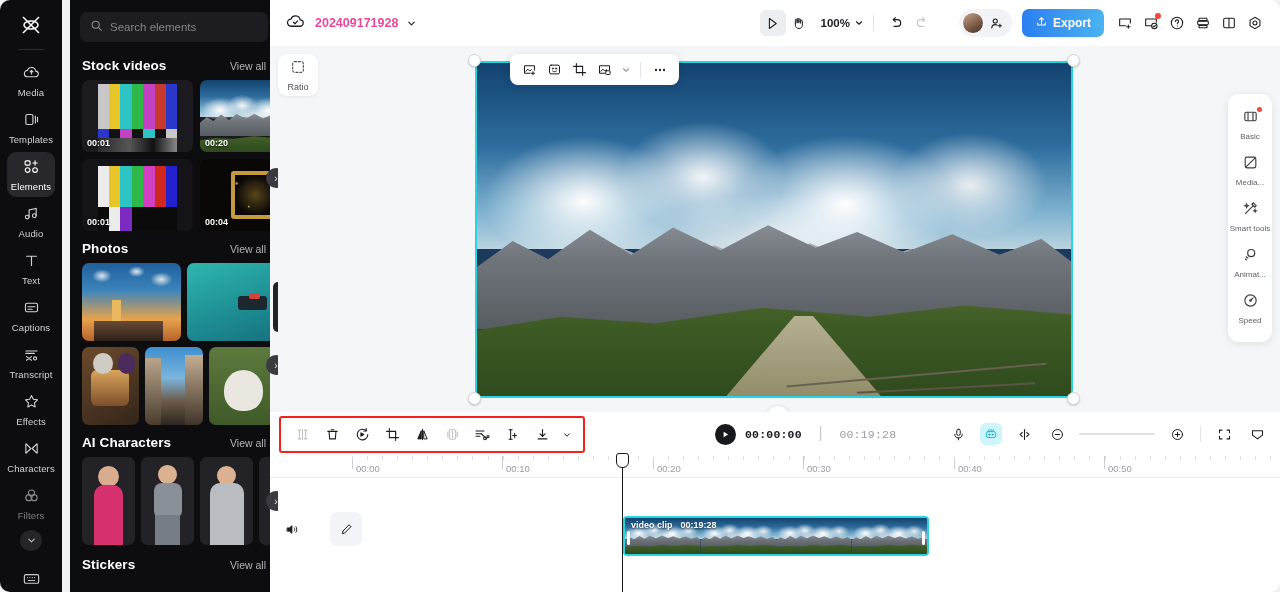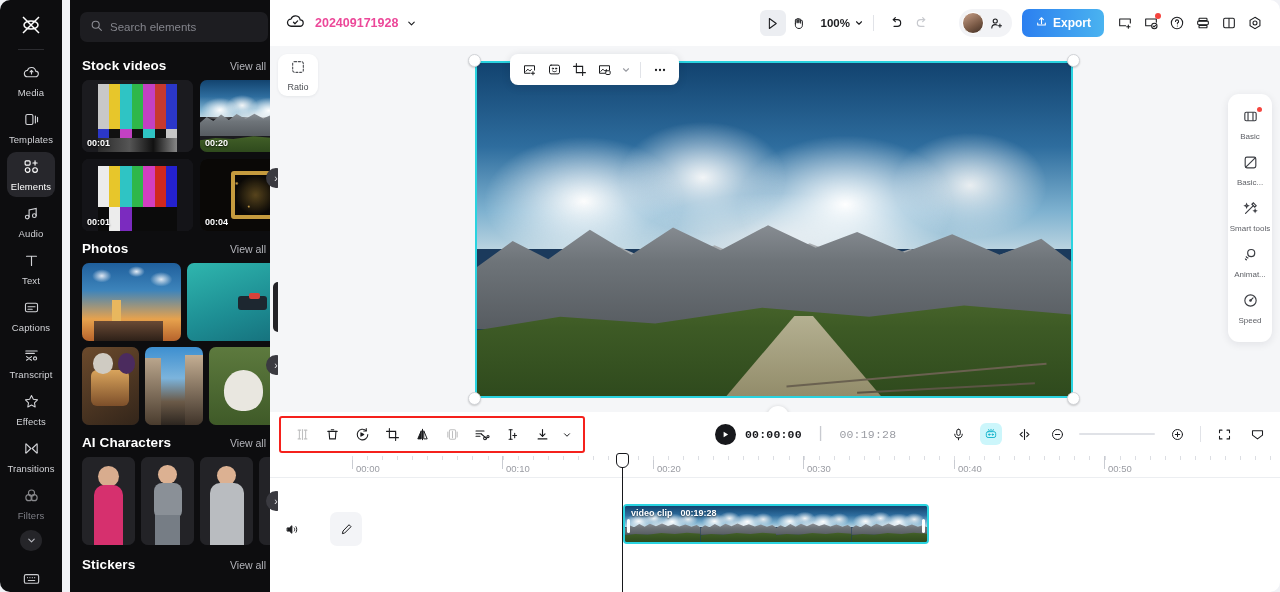--- a/index.html
+++ b/index.html
@@ -192,21 +192,21 @@
   .tick.major { height: 13px; background:#c9ccd2;}
   .tick.minor { height: 4px; }
   .tick-lbl { position:absolute; top:7px; font-size: 9.5px; color:#9a9ca3; }
   #playhead { position:absolute; left: 352px; top: 0; width: 1px; height: 136px; background:#17181c; z-index: 18;}
   #playhead-knob {
     position:absolute; left: -6px; top: -3px; width: 13px; height: 15px;
     background:#fff; border: 1.6px solid #17181c; border-radius: 3px 3px 6px 6px;
   }
   .track-ctrl { position:absolute; display:flex; align-items:center; }
   #clip {
-    position:absolute; left: 353px; top: 48px; width: 306px; height: 40px;
+    position:absolute; left: 353px; top: 60px; width: 306px; height: 40px;
     border: 2px solid #2ad3e0; border-radius: 4px; overflow: hidden; background:#1b3a5c;
     cursor:pointer;
   }
   .clip-label {
     position:absolute; left: 6px; top: 2px; color:#fff; font-size: 9px; font-weight:bold;
     text-shadow: 0 1px 2px rgba(0,0,0,.65); display:flex; gap: 8px; z-index: 4;
   }
   .clip-grip { position:absolute; top: 13px; width: 3px; height: 14px; border-radius:2px; background:#fff; z-index:5;}
   .mute-btn, .edit-btn { display:flex; align-items:center; justify-content:center; cursor:pointer; }
   .edit-btn { width: 32px; height: 34px; border-radius: 7px; background:#f3f4f7; }
@@ -329,21 +329,21 @@
       </span>
       <span class="lbl">Effects</span>
     </div>
 
     <div class="rail-item">
       <span>
         <svg width="17" height="17" viewBox="0 0 24 24" fill="none" stroke="#d2d3d7" stroke-width="1.6" stroke-linejoin="round">
             <path d="M4 5v14M20 5v14M4 5l7 7-7 7M20 5l-7 7 7 7"></path>
           </svg>
       </span>
-      <span class="lbl">Transitions</span>
+      <span class="lbl">Characters</span>
     </div>
 
     <div class="rail-item dim">
       <span>
         <svg width="17" height="17" viewBox="0 0 24 24" fill="none" stroke="#d2d3d7" stroke-width="1.6">
             <circle cx="12" cy="8.5" r="4.3"></circle>
             <circle cx="8.3" cy="15" r="4.3"></circle>
             <circle cx="15.7" cy="15" r="4.3"></circle>
           </svg>
       </span>
@@ -741,21 +741,21 @@
         </span>
         <span class="lbl">Basic</span>
       </div>
       <div class="rp-item">
         <span>
           <svg width="17" height="17" viewBox="0 0 24 24" fill="none" stroke="#3a3c42" stroke-width="1.6">
               <rect x="4.5" y="4.5" width="15" height="15" rx="2.4"></rect>
               <path d="M5 19L19 5"></path>
             </svg>
         </span>
-        <span class="lbl">Basic...</span>
+        <span class="lbl">Media...</span>
       </div>
       <div class="rp-item">
         <span>
           <svg width="17" height="17" viewBox="0 0 24 24" fill="none" stroke="#3a3c42" stroke-width="1.6" stroke-linecap="round">
               <path d="M5 19L16 8"></path>
               <path d="M14 6l2-2 4 4-2 2z"></path>
               <path d="M6.5 5.5l.8 1.8 1.8.8-1.8.8-.8 1.8-.8-1.8-1.8-.8 1.8-.8z"></path>
               <path d="M18.5 13.5l.5 1.2 1.2.5-1.2.5-.5 1.2-.5-1.2-1.2-.5 1.2-.5z"></path>
             </svg>
         </span>

